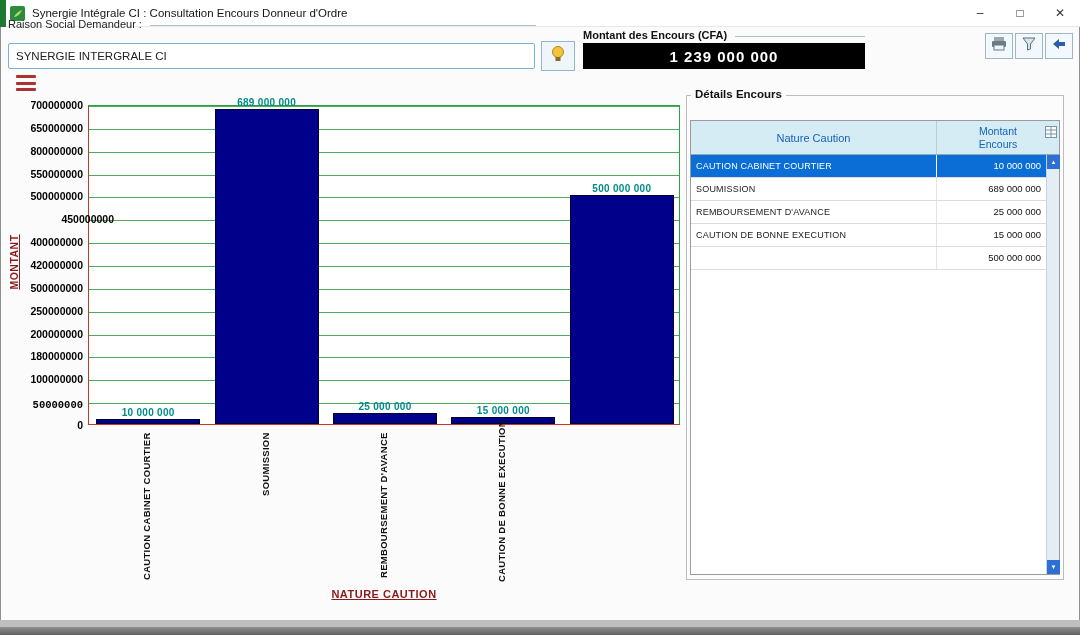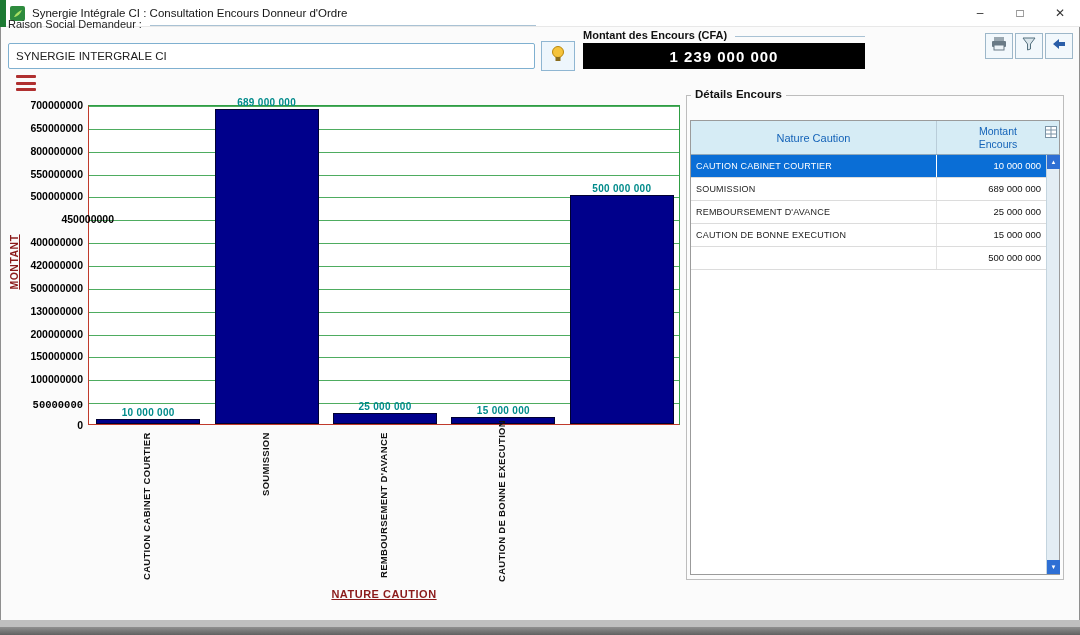--- a/index.html
+++ b/index.html
@@ -163,23 +163,23 @@
         <div class="val-label" style="left: 236.8px; width: 118.4px; top: 295px; color: rgb(0, 139, 139);">25 000 000</div>
         <div class="bar" style="left: 362.4px; height: 7px; background: rgb(0, 0, 139);"></div>
         <div class="val-label" style="left: 355.2px; width: 118.4px; top: 299px; color: rgb(0, 139, 139);">15 000 000</div>
         <div class="bar" style="left: 480.8px; height: 229px; background: rgb(0, 0, 139);"></div>
         <div class="val-label" style="left: 473.6px; width: 118.4px; top: 77px; color: rgb(0, 139, 139);">500 000 000</div>
       </div>
     <div class="xaxis-title">NATURE CAUTION</div>
   <div class="ytick" style="top: 349px;">0</div>
       <div class="ytick" style="top: 329px; font-family: Liberation Mono, monospace;">50000000</div>
       <div class="ytick" style="top: 303.286px;">100000000</div>
-      <div class="ytick" style="top: 280.429px;">150000000</div>
+      <div class="ytick" style="top: 280.429px;">180000000</div>
       <div class="ytick" style="top: 257.571px;">200000000</div>
-      <div class="ytick" style="top: 234.714px;">130000000</div>
+      <div class="ytick" style="top: 234.714px;">250000000</div>
       <div class="ytick" style="top: 211.857px;">500000000</div>
       <div class="ytick" style="top: 189px;">420000000</div>
       <div class="ytick" style="top: 166.143px; text-align: right;">400000000</div>
       <div class="ytick" style="top: 143.286px; margin-left: 31px;">450000000</div>
       <div class="ytick" style="top: 120.429px;">500000000</div>
       <div class="ytick" style="top: 97.5714px;">550000000</div>
       <div class="ytick" style="top: 74.7143px;">800000000</div>
       <div class="ytick" style="top: 51.8571px;">650000000</div>
       <div class="ytick" style="top: 29px;">700000000</div>
       <div class="xlab" style="left: 138.2px;">CAUTION CABINET COURTIER</div>

